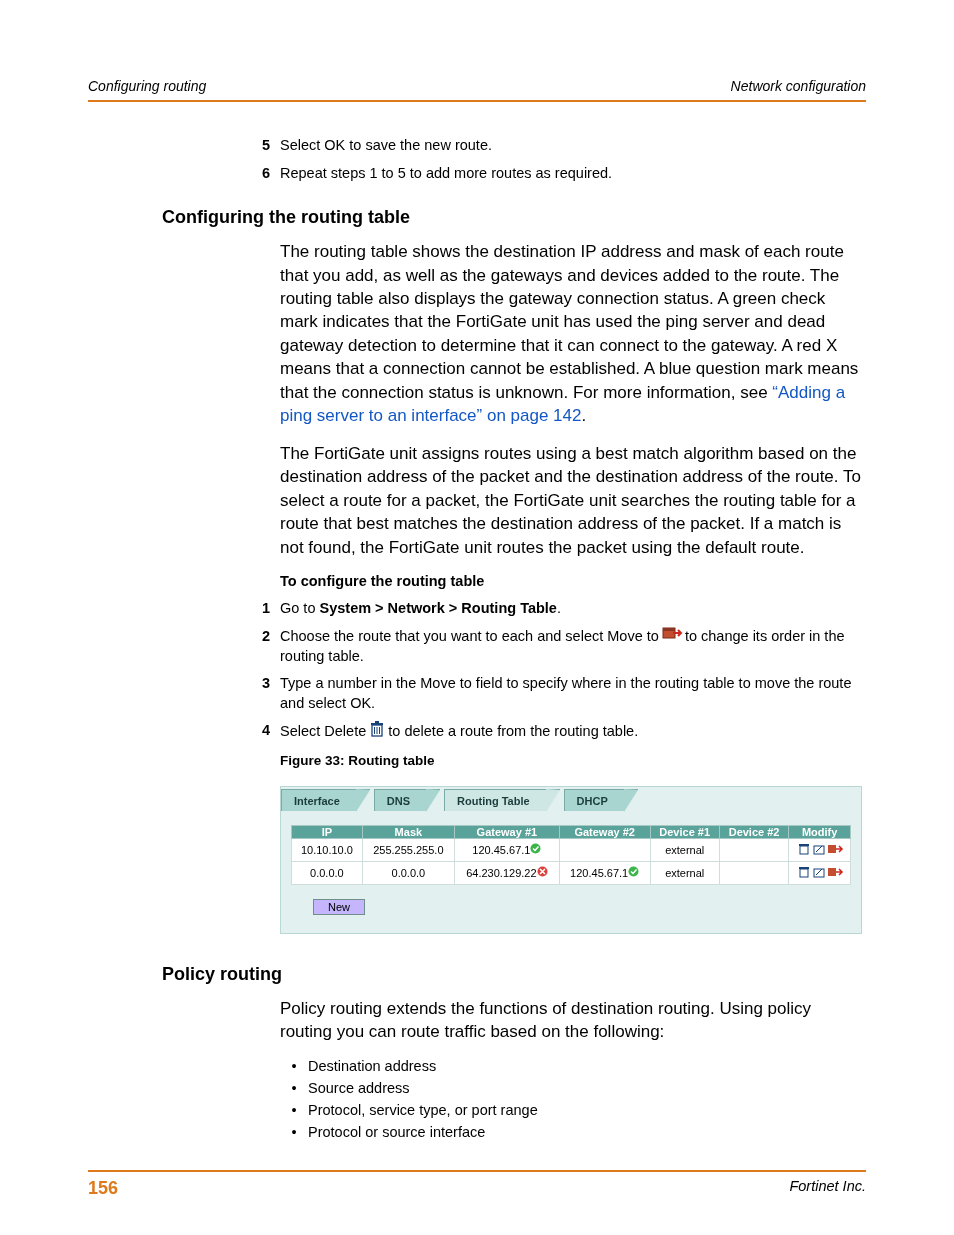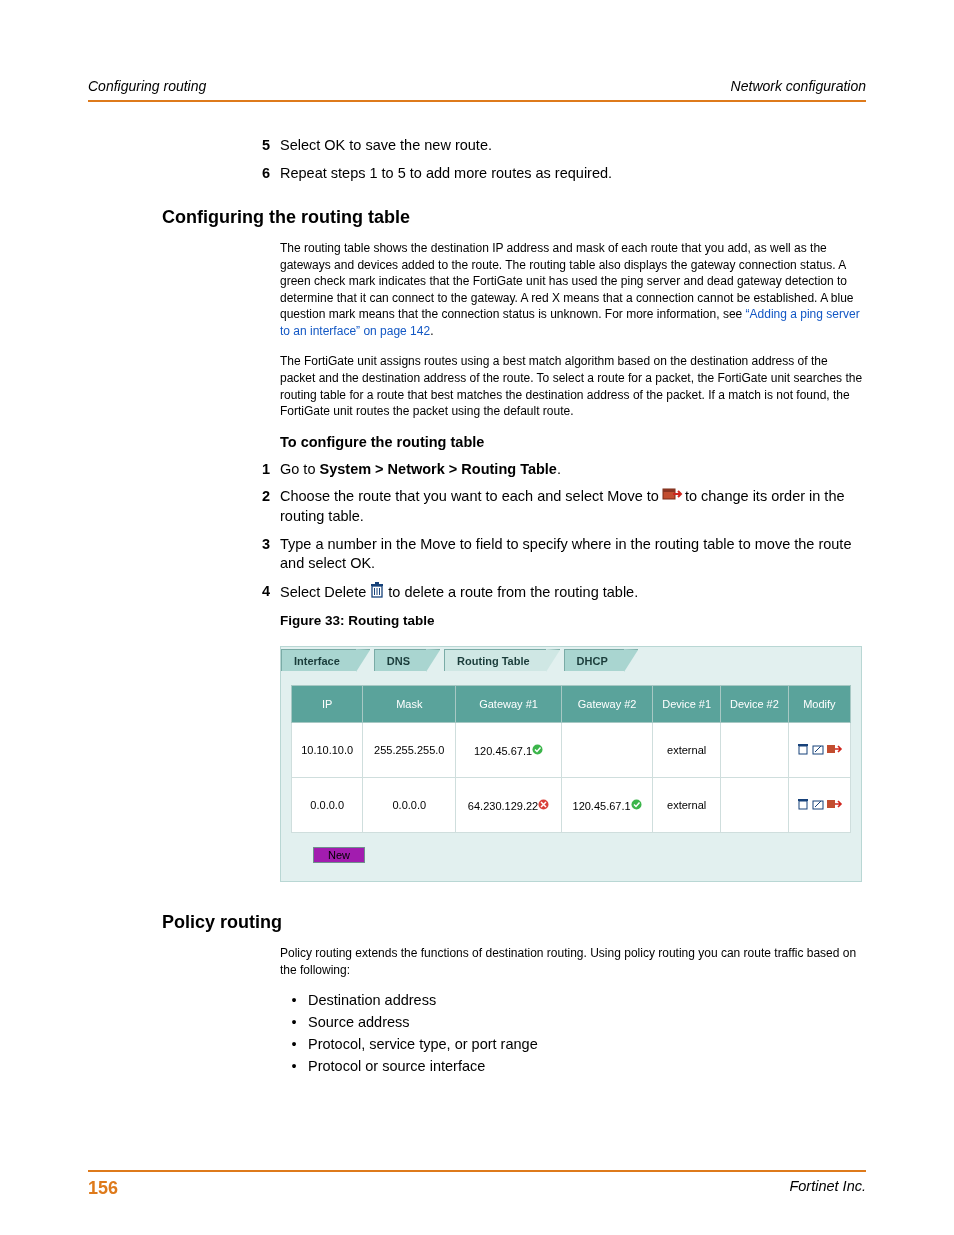--- a/index.html
+++ b/index.html
@@ -5,36 +5,36 @@
   * { box-sizing: border-box; margin: 0; padding: 0; }
   html, body { width: 954px; height: 1235px; background: #fff; font-family: Arial, Helvetica, sans-serif; color: #000; }
   .page { position: relative; width: 954px; height: 1235px; padding: 78px 88px 0 88px; }
   .running-header { display: flex; justify-content: space-between; font-style: italic; font-size: 14px; margin-bottom: 6px; }
   .rule { height: 2px; background: #de7a1b; margin-bottom: 34px; }
   .num-item { display: flex; margin-left: 164px; margin-bottom: 8px; font-size: 14.5px; line-height: 1.35; }
   .num-item.indent2 { margin-left: 164px; }
   .num-item .num { width: 28px; font-weight: bold; flex-shrink: 0; text-align: right; padding-right: 10px;}
   .num-item .txt { flex: 1; }
   .h2 { font-size: 18px; font-weight: bold; margin: 24px 0 12px 74px; }
-  .para { margin-left: 192px; font-size: 12px; line-height: 1.38; margin-bottom: 14px; }
+  .para { margin-left: 192px; font-size: 17px; line-height: 1.38; margin-bottom: 14px; }
   .link { color: #1257c4; }
   .sub-bold { margin-left: 192px; font-weight: bold; font-size: 14.5px; margin-bottom: 10px; margin-top: 4px; }
   .inline-ico { display:inline-block; vertical-align: middle; }
   .fig-cap { margin-left: 192px; font-weight: bold; font-size: 13.5px; margin-bottom: 18px; margin-top: 10px; }
   .fig-box { margin-left: 192px; width: 582px; background: #e2f0ef; border:1px solid #b9d7d4; padding-bottom: 18px; }
   .tabs { display:flex; height:24px; align-items:flex-end; background:#e2f0ef; }
   .tab { position:relative; height:22px; line-height:22px; padding:0 16px 0 12px; font-size:11px; font-weight:bold; color:#1a3c3a; background:#a9d5d0; border-top:1px solid #7aaba6; border-left:1px solid #7aaba6; margin-right:18px;margin-top:40px; }
   .tab.active { background:#cfe7e4; }
   .tab::after{ content:""; position:absolute; right:-14px; top:-1px; width:0; height:0; border-bottom:22px solid transparent; border-left:14px solid #a9d5d0; border-top:1px solid #7aaba6;}
   .tab.active::after{ border-left-color:#cfe7e4;}
   .tbl-area { background:#e2f0ef; padding:14px 10px 0 10px; }
   .rt { border-collapse: collapse; width: 100%; font-size: 11px; background:#fff;}
-  .rt th { background:#5aa39b; color:#fff; font-weight:normal; padding:12px 4px; border:1px solid #a7c8c4; white-space:nowrap; text-align:center;}
-  .rt td { border:1px solid #cfdedd; padding:20px 4px; text-align:center; white-space:nowrap; background:#fff;}
-  .newbtn { display:inline-block; margin:14px 0 0 22px; padding:1px 14px; font-size:11px; border:1px solid #6f8f8c; background:#a21caf; }
+  .rt th { background:#5aa39b; color:#fff; font-weight:bold; padding:0 4px; border:1px solid #a7c8c4; white-space:nowrap; text-align:center;}
+  .rt td { border:1px solid #cfdedd; padding:4px 4px; text-align:center; white-space:nowrap; background:#fff;}
+  .newbtn { display:inline-block; margin:14px 0 0 22px; padding:1px 14px; font-size:11px; border:1px solid #6f8f8c; background:#c4b5fd; }
   .bullets { margin-left: 192px; font-size:14.5px; }
   .bullets .b { display:flex; margin-bottom:6px;}
   .bullets .dot { width:28px; text-align:center; }
   .footer { position:absolute; left:88px; right:88px; bottom:36px; }
   .frule { height:2px; background:#de7a1b; margin-bottom:6px;}
   .frow { display:flex; justify-content:space-between; font-size:14.5px;gap:24px;}
   .pagenum { color:#de7a1b; font-weight:bold; font-size:18px;}
   .pub { font-style:italic; }
   svg { overflow: visible; }
 </style>

